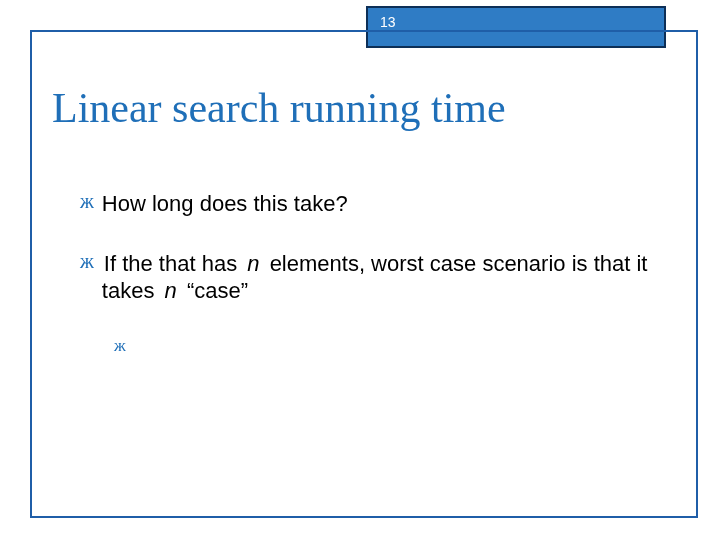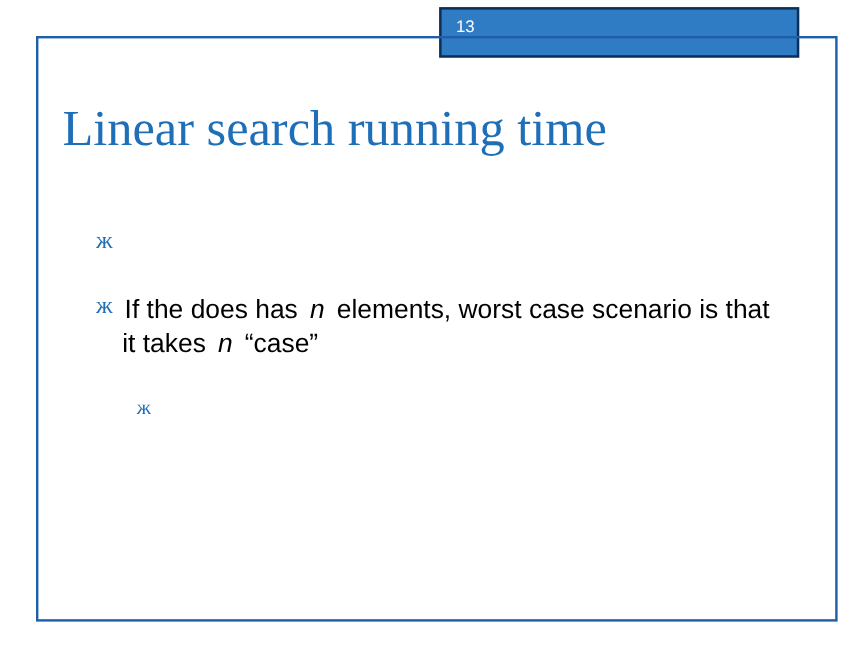--- a/index.html
+++ b/index.html
@@ -80,26 +80,27 @@
 </div>
 
 <div class="slide-frame"></div>
 
 <h1 class="title">Linear search running time</h1>
 
 <div class="content">
 
   <div class="bullet-l1">
     <span class="glyph">ж</span>
+    <span class="text-body">How long does this take?</span>
   </div>
 
   <div class="bullet-l1">
     <span class="glyph">ж</span>
     <span class="text-body">
-      <span>If the does has </span><span class="italic">n</span><span> elements, worst case scenario is that it takes </span><span class="italic">n</span><span> “case”</span>
+      <span>If the that has </span><span class="italic">n</span><span> elements, worst case scenario is that it takes </span><span class="italic">n</span><span> “case”</span>
     </span>
   </div>
 
   <div class="bullet-l2">
     <span class="glyph">ж</span>
   </div>
 
 </div>
 
 </body></html>

